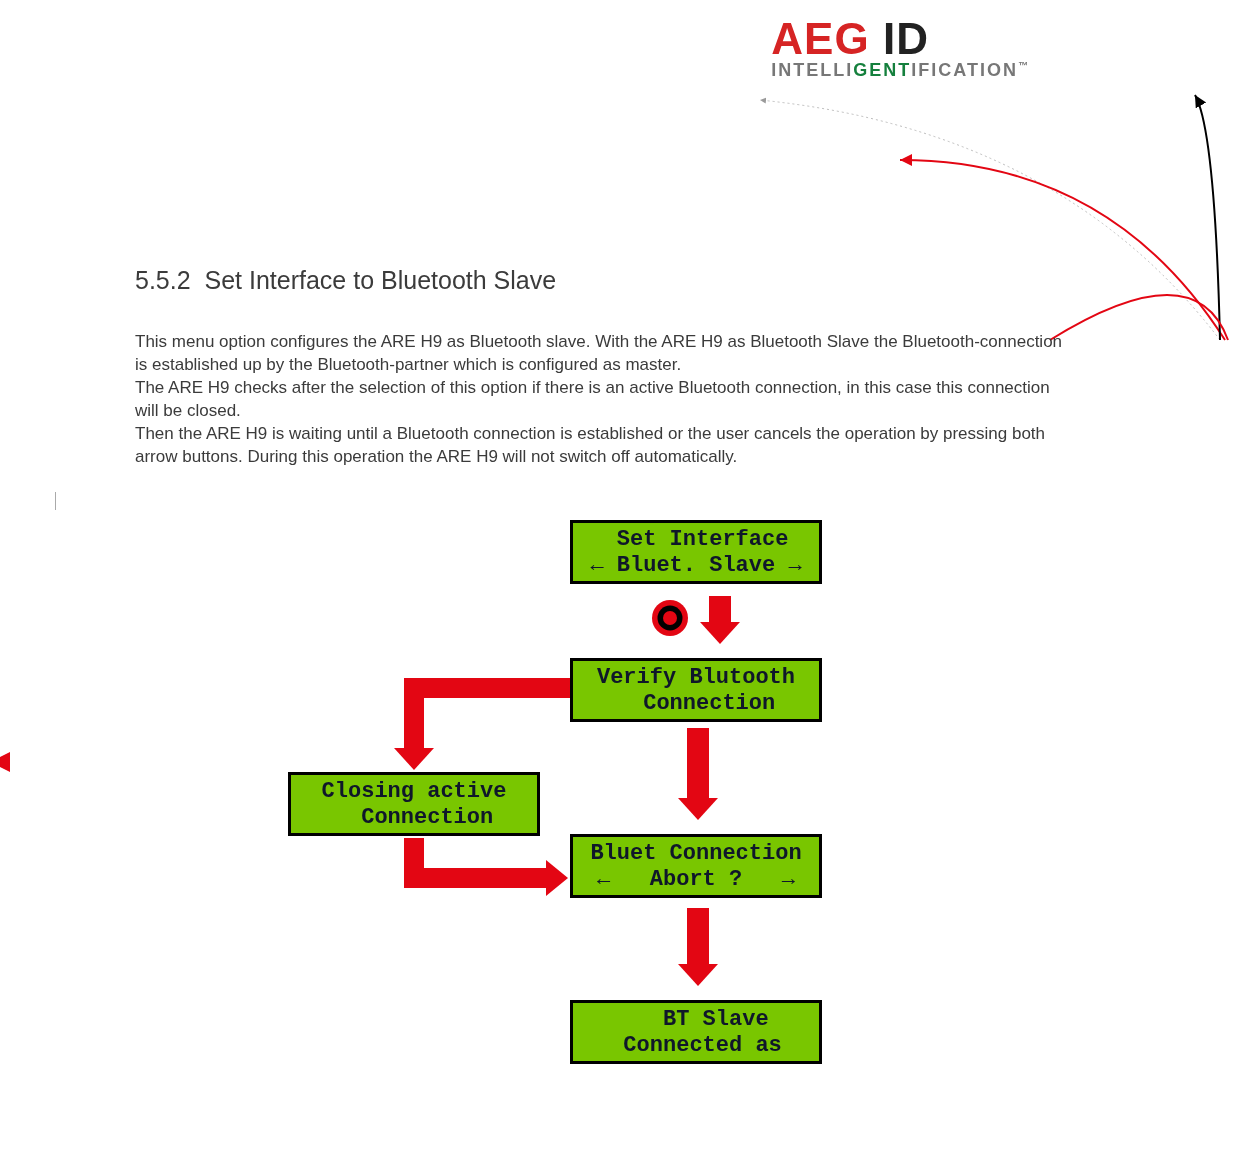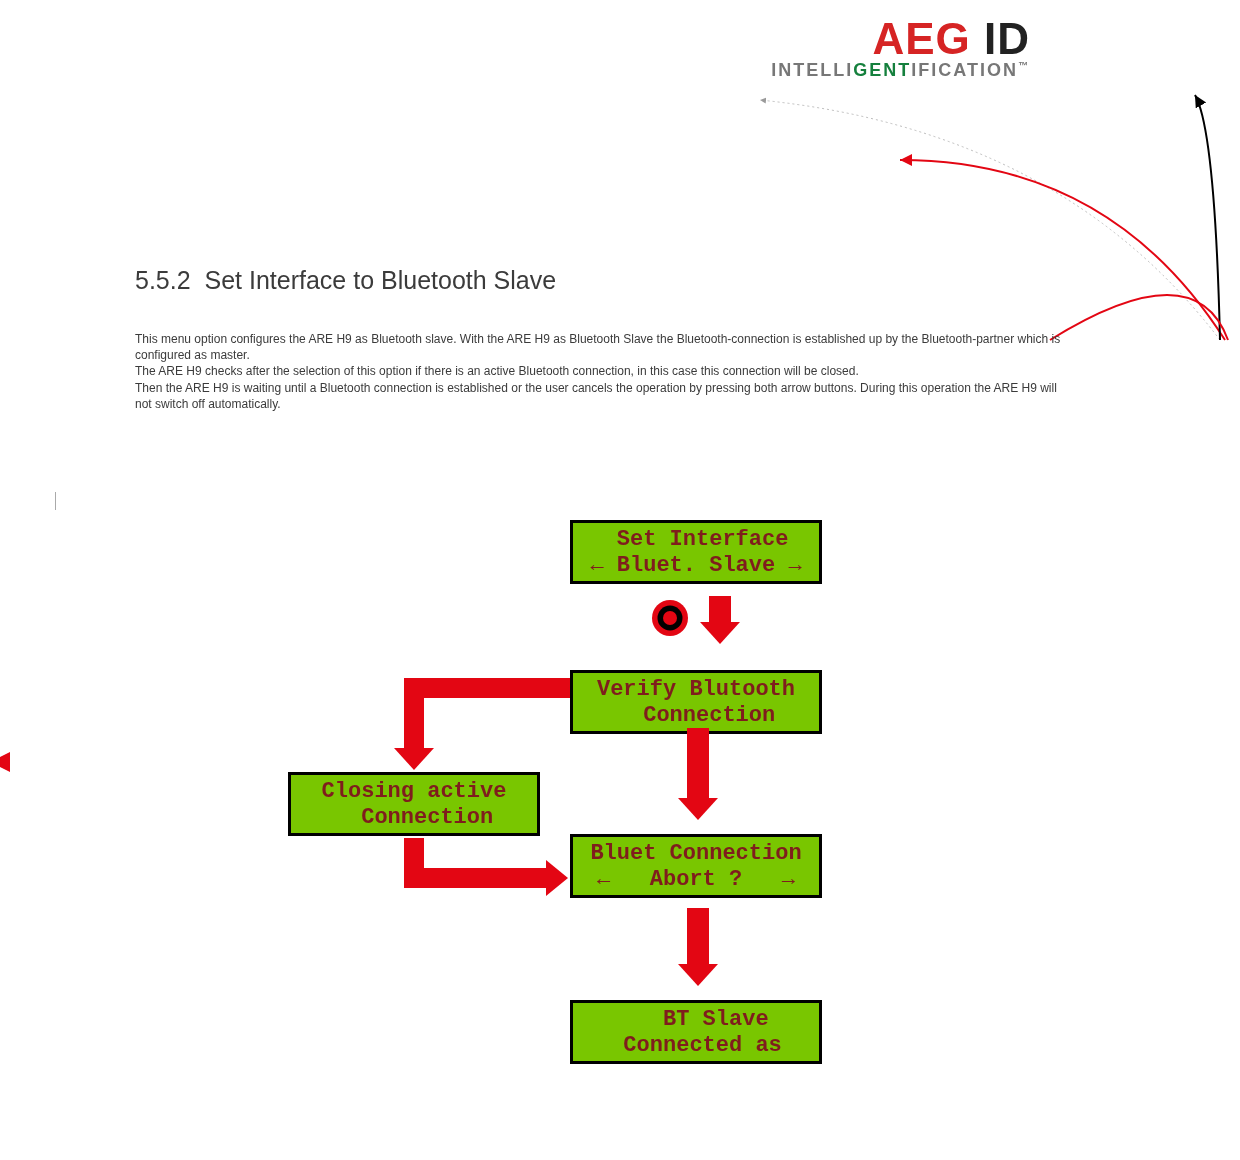--- a/index.html
+++ b/index.html
@@ -1,37 +1,37 @@
 <!DOCTYPE html>
 <html><head>
 <meta charset="utf-8">
 <style>
   html,body{margin:0;padding:0;background:#fff;font-family:"Segoe UI",Arial,sans-serif;color:#3b3b3b}
   .page{position:relative;width:1240px;height:1160px;overflow:hidden}
-  .logo{position:absolute;right:210px;top:14px;text-align:right}
+  .logo{position:absolute;right:210px;top:14px;text-align:left}
   .logo-line1{font-family:Arial,sans-serif;font-weight:900;font-size:44px;letter-spacing:1px}
   .logo-aeg{color:#d62424}
   .logo-id{color:#222}
   .logo-line2{font-family:Arial,sans-serif;font-weight:700;font-size:18px;letter-spacing:2px;color:#777;margin-top:-4px}
   .logo-line2 .blend{color:#15803d}
   .tm{font-size:10px;vertical-align:super}
   
   .curves{position:absolute;right:0;top:90px;width:490px;height:260px}
   
   .side-tick{position:absolute;left:-10px;top:752px;width:0;height:0;border-top:10px solid transparent;border-bottom:10px solid transparent;border-right:20px solid #e30613}
   
   .margin-bar{position:absolute;left:55px;top:492px;width:0;height:18px;border-left:1px solid #aaa}
   
   .content{position:absolute;left:135px;top:248px;width:940px}
   h2.section{font-weight:400;font-size:25px;color:#3b3b3b;margin:18px 0 36px 0}
-  .body{font-size:12px;line-height:1.35;color:#3b3b3b}
+  .body{font-size:17px;line-height:1.35;color:#3b3b3b}
   .body p{margin:0 0 0 0}
   
   .diagram{position:absolute;left:0;top:520px;width:1240px;height:640px}
-  .lcd{position:absolute;background:#79c600;border:3px solid #000;font-family:"Courier New",monospace;font-weight:700;color:#7f1d1d;text-align:center;box-sizing:border-box;padding:4px 0;font-size:22px;line-height:1.2}
+  .lcd{position:absolute;background:#79c600;border:3px solid #000;font-family:"Courier New",monospace;font-weight:700;color:#0f172a;text-align:center;box-sizing:border-box;padding:4px 0;font-size:22px;line-height:1.2}
   .lcd.small{width:252px;height:64px}
   .lcd .row{white-space:pre}
   .press-dot{position:absolute;width:40px;height:40px}
   .arrow-down{position:absolute}
   .arrow-down .shaft{width:22px;background:#e30613;margin:0 auto}
   .arrow-down .head{width:0;height:0;border-left:20px solid transparent;border-right:20px solid transparent;border-top:22px solid #e30613;margin:0 auto}
   .elbow{position:absolute;background:#e30613}
   .arrow-head-right{position:absolute;width:0;height:0;border-top:18px solid transparent;border-bottom:18px solid transparent;border-left:22px solid #e30613}
   .arrow-head-down{position:absolute;width:0;height:0;border-left:20px solid transparent;border-right:20px solid transparent;border-top:22px solid #e30613}
 </style>
@@ -94,21 +94,21 @@
         <circle cx="20" cy="20" r="12.5" fill="#000"></circle>
         <circle cx="20" cy="20" r="7" fill="#e30613"></circle>
       </svg>
     </div>
 
     <div class="arrow-down" style="left:700px;top:76px">
       <div class="shaft" style="height:26px"></div>
       <div class="head"></div>
     </div>
 
-    <div class="lcd small" style="left:570px;top:150px">
+    <div class="lcd small" style="left:570px;top:138px">
       <div class="row">Verify Blutooth</div>
       <div class="row">  Connection</div>
     </div>
 
     <div class="elbow" style="left:404px;top:158px;width:166px;height:20px"></div>
     <div class="elbow" style="left:404px;top:158px;width:20px;height:70px"></div>
     <div class="arrow-head-down" style="left:394px;top:228px"></div>
 
     <div class="lcd small" style="left:288px;top:252px">
       <div class="row">Closing active</div>

